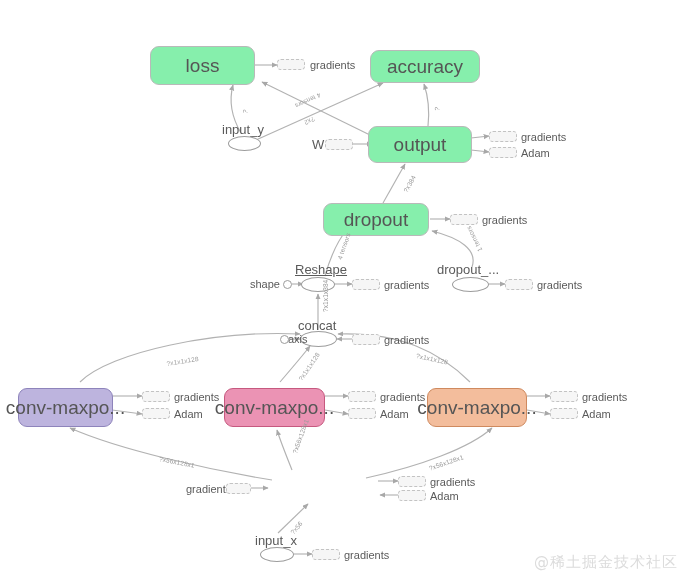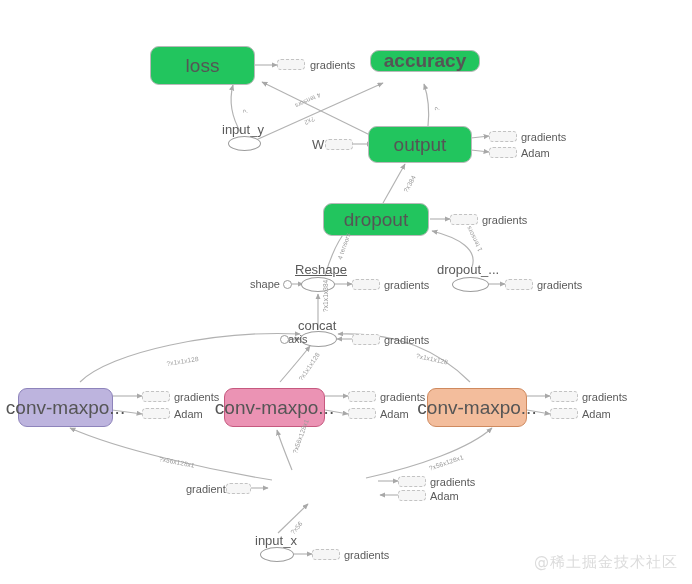--- a/index.html
+++ b/index.html
@@ -4,21 +4,21 @@
 <style>
   html,body{margin:0;padding:0;background:#ffffff;}
   body{width:692px;height:584px;position:relative;overflow:hidden;
        font-family:"Liberation Sans","DejaVu Sans",sans-serif;color:#555;}
   #canvas{position:absolute;inset:0;width:692px;height:584px;}
   svg.edges{position:absolute;left:0;top:0;width:692px;height:584px;pointer-events:none;}
 
   
   .node{position:absolute;box-sizing:border-box;display:flex;align-items:center;
         justify-content:center;border-radius:9px;border:1.3px solid #b9b9b9;
-        background:#22c55e;color:#555;white-space:nowrap;}
+        background:#86efac;color:#555;white-space:nowrap;}
   .node.big{font-size:19px;}
   .node.colored{border-width:1.4px;}
 
   
   .opnode{position:absolute;border:1.3px solid #9c9c9c;background:#ffffff;
           border-radius:50%;box-sizing:border-box;}
 
   
   .dotnode{position:absolute;border:1.4px solid #9c9c9c;background:#fff;
            border-radius:50%;box-sizing:border-box;}
@@ -116,21 +116,21 @@
       <path d="M294,554 L312,554"></path>
     </g>
   </svg>
 
   <div class="node big" style="left:150px;top:46px;width:105px;height:39px;">
     <span>loss</span>
   </div>
   <div class="pill" style="left:277px;top:59px;width:28px;height:11px;"></div>
   <span class="lbl sm" style="left:310px;top:59px;">gradients</span>
 
-  <div class="node big" style="left:370px;top:50px;width:110px;height:22px;font-weight:bold;">
+  <div class="node big" style="left:370px;top:50px;width:110px;height:33px;">
     <span>accuracy</span>
   </div>
 
   <span class="lbl node-cap" style="left:222px;top:122px;">input_y</span>
   <div class="opnode" style="left:228px;top:136px;width:33px;height:15px;"></div>
 
   <span class="lbl node-cap" style="left:312px;top:137px;">W</span>
   <div class="pill" style="left:325px;top:139px;width:28px;height:11px;"></div>
 
   <div class="node big" style="left:368px;top:126px;width:104px;height:37px;">

